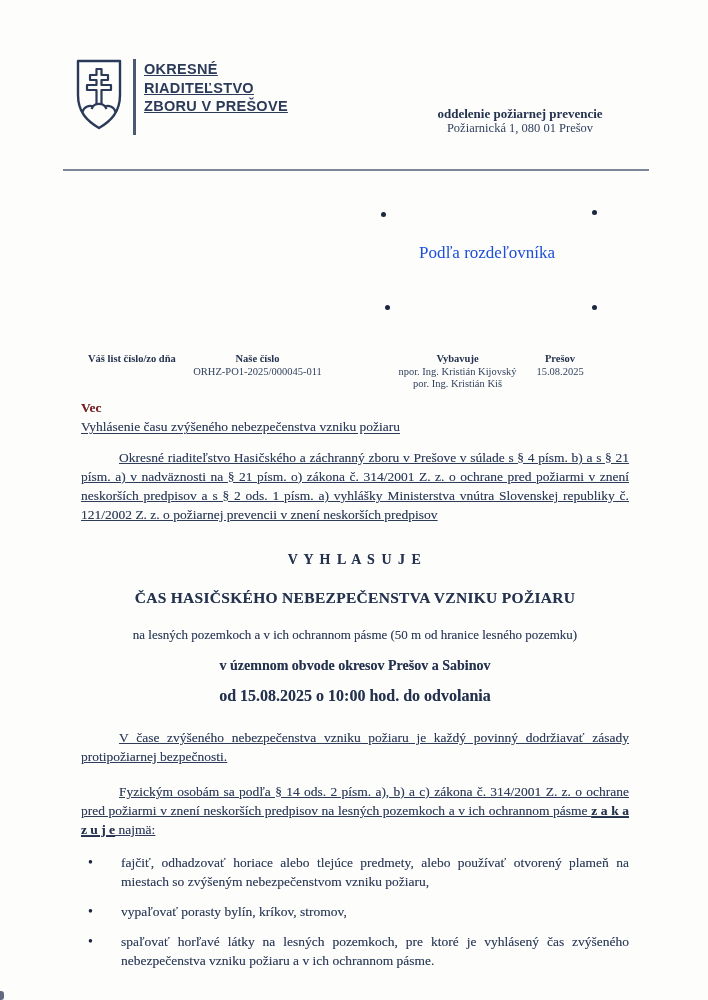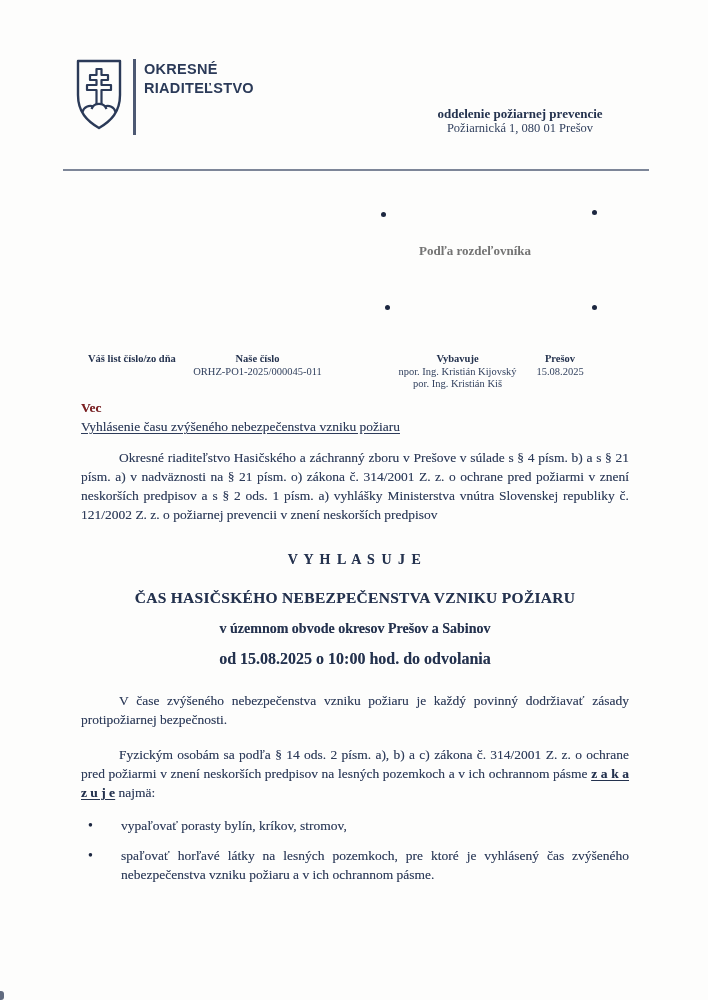--- a/index.html
+++ b/index.html
@@ -14,55 +14,55 @@
   .page *{box-sizing:border-box;}
 
   
   .crest{position:absolute;left:74px;top:57px;width:50px;height:78px;}
   .crest svg{width:100%;height:100%;}
   .crest-divider{position:absolute;left:133px;top:59px;width:2.5px;height:76px;background:#2e3c5a;opacity:.85;}
   .org-block{
     position:absolute;left:144px;top:60px;width:280px;
     font-family:"Liberation Sans", sans-serif;
     font-size:14.5px;font-weight:600;letter-spacing:.3px;
-    line-height:18.5px;color:#2b3a58;text-transform:uppercase;
+    line-height:18.5px;color:#2b3a58;text-transform:uppercase;text-decoration:underline;
   }
   .dept-block{position:absolute;left:408px;top:106px;width:224px;text-align:center;}
   .dept-name{font-weight:bold;font-size:13px;color:#24324e;line-height:15px;}
   .dept-address{font-size:12.5px;line-height:15px;color:#33425f;}
 
   .rule{position:absolute;left:63px;top:169px;width:586px;height:0;border-top:2px solid #7d8698;}
 
   
   .reg-dot{position:absolute;width:5px;height:5px;border-radius:50%;background:#1c2740;}
   .dot-tl{left:381px;top:212px;}
   .dot-tr{left:592px;top:210px;}
   .dot-bl{left:385px;top:305px;}
   .dot-br{left:592px;top:305px;}
-  .recipient{position:absolute;left:419px;top:243px;font-size:13px;font-weight:bold;color:#737373;}
+  .recipient{position:absolute;left:419px;top:243px;font-size:17px;font-weight:normal;color:#1d4ed8;}
 
   
   .ref-row{position:absolute;top:345px;left:0;width:708px;font-size:10.5px;line-height:12.5px;}
   .ref-col{position:absolute;top:8px;}
   .ref-col .h{font-weight:bold;color:#24324e;}
   .ref-col .v{color:#33425f;}
   .rc1{left:88px;width:130px;text-align:left;}
   .rc2{left:180px;width:155px;text-align:center;}
   .rc3{left:375px;width:165px;text-align:center;}
   .rc4{left:515px;width:90px;text-align:center;}
 
   
   .doc-flow{
     position:absolute;left:81px;top:398px;width:548px;
     font-size:13.5px;line-height:19px;color:#2e3c5a;
     text-shadow:0 0 .5px rgba(46,60,90,.45);
   }
   .vec-label{font-weight:bold;color:#7f1d1d;}
   .vec-subject{text-decoration:underline;text-underline-offset:2px;}
-  .para{margin:12px 0 0 0;text-align:justify;text-indent:38px;}
+  .para{margin:12px 0 0 0;text-align:justify;text-indent:38px;text-decoration:underline;}
   .para.mt-lg{margin-top:23px;}
   .para.mt-md{margin-top:16px;}
   .center-line{text-align:center;margin:0;}
   .declares{margin-top:26px;font-weight:bold;font-size:14px;letter-spacing:1.5px;color:#24324e;}
   .big-title{margin-top:19px;font-weight:bold;font-size:15.5px;letter-spacing:.3px;color:#24324e;}
   .scope{margin-top:18px;font-size:13px;}
   .districts{margin-top:12px;font-weight:bold;font-size:14px;color:#24324e;}
   .effective{margin-top:11px;font-weight:bold;font-size:16px;color:#24324e;}
   .keyword{font-weight:bold;text-decoration:underline;text-underline-offset:2px;color:#24324e;}
   .ban-list{margin:14px 0 0 0;padding:0;list-style:none;}
@@ -85,20 +85,21 @@
         <path d="M17.5 52 a8 8 0 0 1 15 0"></path>
         <path d="M30.5 49.5 a8 8 0 0 1 11 5.5"></path>
       </g>
     </svg>
   </div>
   <div class="crest-divider"></div>
 
   <div class="org-block">
     <div>OKRESNÉ</div>
     <div>RIADITEĽSTVO</div>
+    <div>ZBORU V PREŠOVE</div>
   </div>
 
   <div class="dept-block">
     <div class="dept-name">oddelenie požiarnej prevencie</div>
     <div class="dept-address">Požiarnická 1, 080 01  Prešov</div>
   </div>
 
   <div class="rule"></div>
 
   <div class="reg-dot dot-tl"></div>
@@ -127,27 +128,29 @@
   </div>
 
   <div class="doc-flow">
     <div class="vec-label">Vec</div>
     <div class="vec-subject">Vyhlásenie času zvýšeného nebezpečenstva vzniku požiaru</div>
 
     <p class="para">Okresné riaditeľstvo Hasičského a záchranný zboru  v Prešove  v súlade  s § 4 písm. b) a s § 21 písm. a) v nadväznosti na § 21 písm. o) zákona č. 314/2001 Z. z. o ochrane pred požiarmi v znení neskorších predpisov a s § 2 ods. 1 písm. a) vyhlášky Ministerstva vnútra Slovenskej republiky č. 121/2002 Z. z. o požiarnej prevencii v znení neskorších predpisov</p>
 
     <p class="center-line declares">V Y H L A S U J E</p>
     <p class="center-line big-title">ČAS HASIČSKÉHO NEBEZPEČENSTVA VZNIKU POŽIARU</p>
+    <p class="center-line scope">na lesných pozemkoch a v ich ochrannom pásme (50 m od hranice lesného pozemku)</p>
     <p class="center-line districts">v územnom obvode okresov Prešov a Sabinov</p>
     <p class="center-line effective">od 15.08.2025 o 10:00 hod. do odvolania</p>
 
     <p class="para mt-lg">V čase zvýšeného nebezpečenstva vzniku požiaru je každý povinný dodržiavať zásady protipožiarnej bezpečnosti.</p>
 
     <p class="para mt-md"><span>Fyzickým osobám sa podľa § 14 ods. 2  písm. a), b) a c) zákona č. 314/2001 Z. z. o ochrane pred požiarmi v znení neskorších predpisov na lesných pozemkoch a v ich ochrannom pásme  </span><span class="keyword">z a k a z u j e</span><span> najmä:</span></p>
 
     <ul class="ban-list">
+      <li>fajčiť, odhadzovať horiace alebo tlejúce predmety, alebo používať otvorený plameň na miestach so zvýšeným nebezpečenstvom vzniku požiaru,</li>
       <li>vypaľovať porasty bylín, kríkov, stromov,</li>
       <li>spaľovať horľavé látky na lesných pozemkoch, pre ktoré je vyhlásený čas zvýšeného nebezpečenstva vzniku požiaru a v ich ochrannom pásme.</li>
     </ul>
   </div>
 
   <div class="scan-artifact"></div>
 </div>
 
 </body></html>

